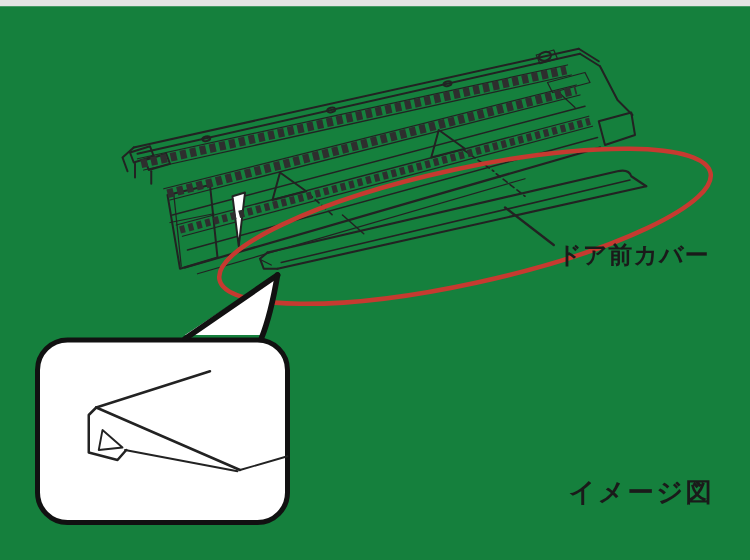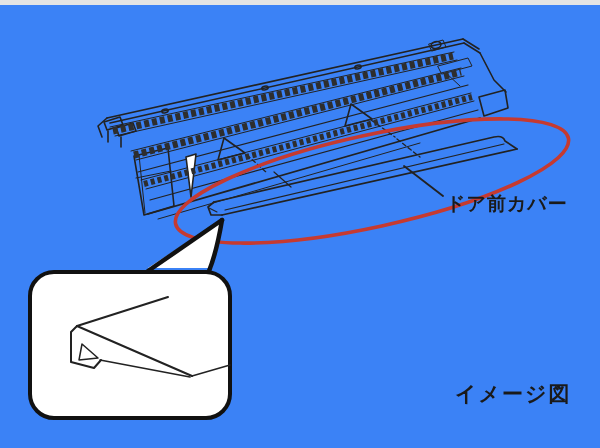--- a/index.html
+++ b/index.html
@@ -1,16 +1,16 @@
 <!DOCTYPE html>
 <html><head>
 <meta charset="utf-8">
 <style>
   html,body{margin:0;padding:0;background:#ffffff;}
-  .stage{position:relative;width:600px;height:448px;background:#3b82f6;overflow:hidden;}
+  .stage{position:relative;width:600px;height:448px;background:#15803d;overflow:hidden;}
   svg{display:block;}
   text{font-family:"Liberation Sans","DejaVu Sans",sans-serif;fill:#1a1a1a;}
   .part-label{font-size:19px;font-weight:bold;letter-spacing:1px;}
   .caption{font-size:21px;font-weight:bold;letter-spacing:2px;}
   .ln{fill:none;stroke-linecap:round;stroke-linejoin:round;}
 </style>
 </head>
 <body>
 
 <div class="stage">

